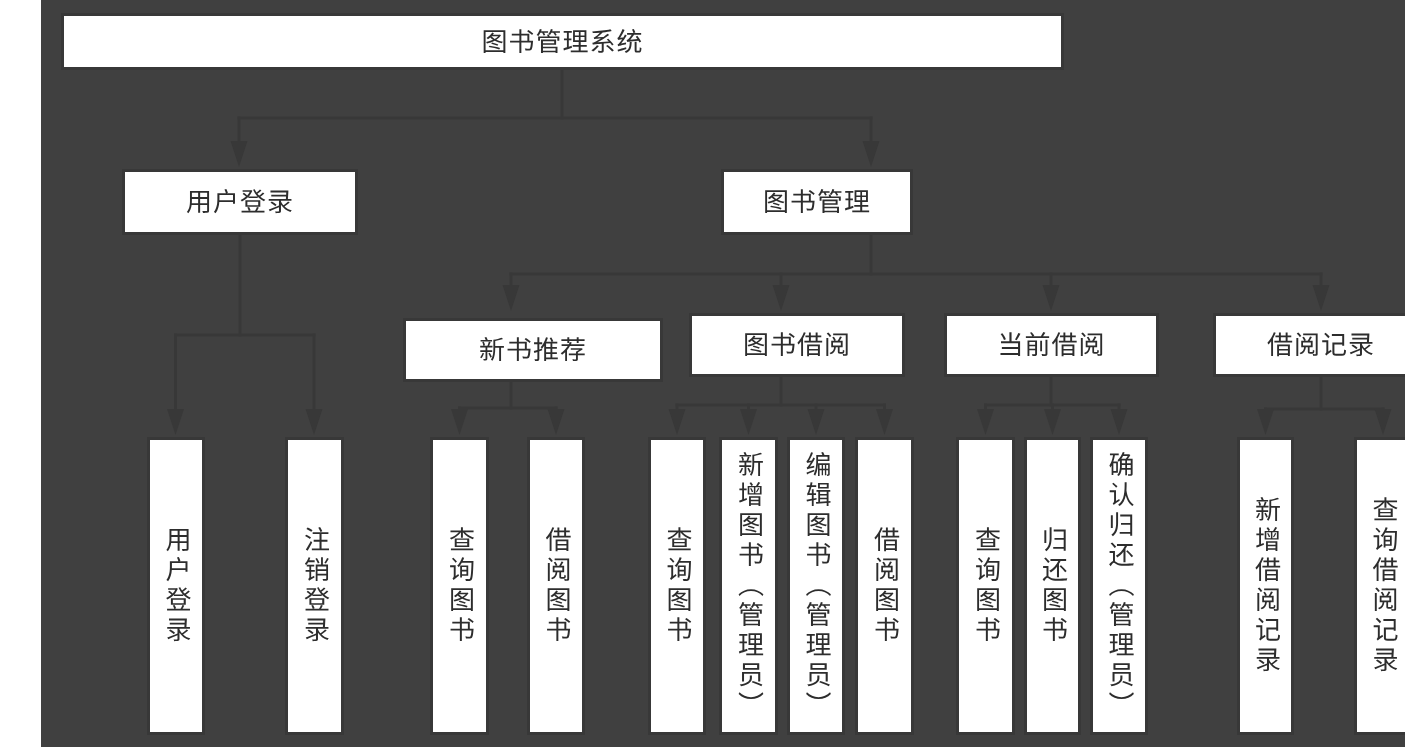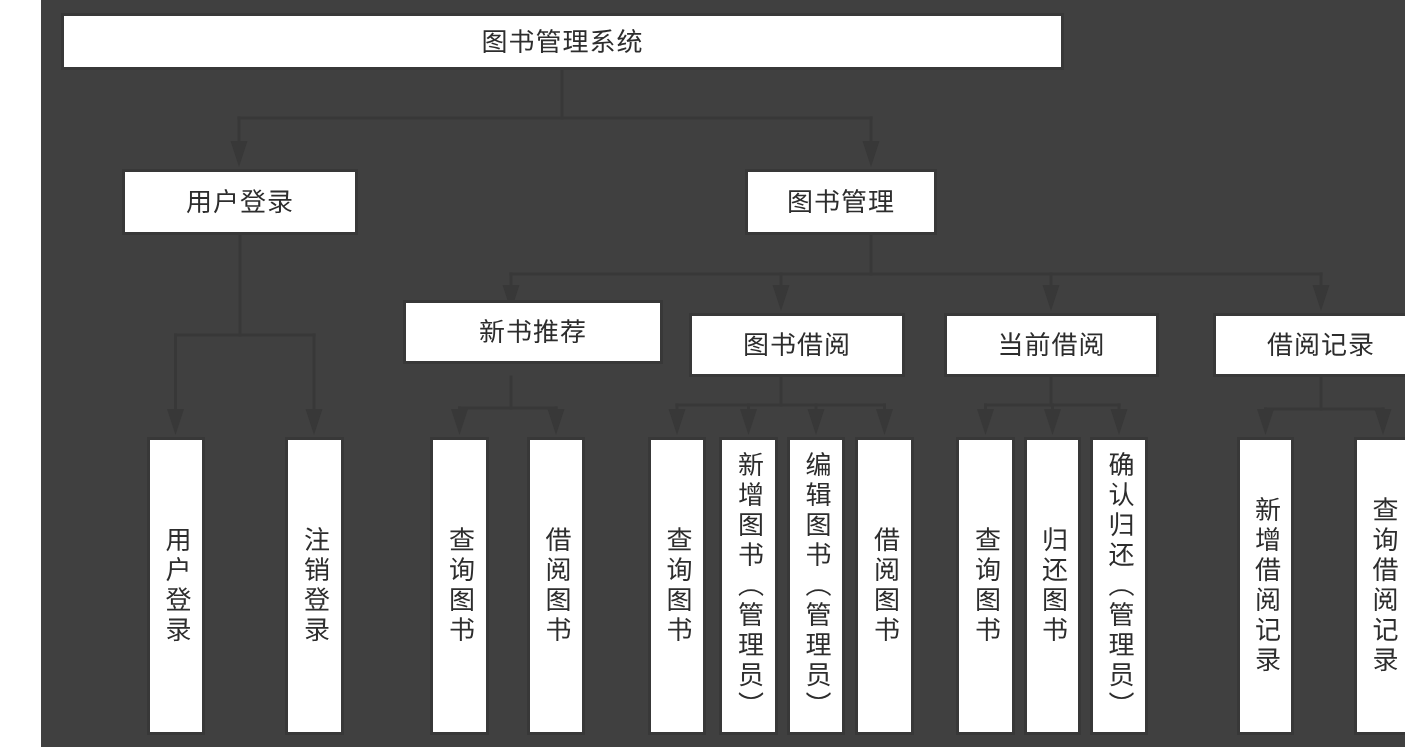--- a/index.html
+++ b/index.html
@@ -131,25 +131,25 @@
     </g>
   </svg>
 
   <div class="node h-node" style="left:20px; top:13px; width:1003px; height:57px;">
     <span>图书管理系统</span>
   </div>
 
   <div class="node h-node" style="left:81px; top:169px; width:236px; height:66px;">
     <span>用户登录</span>
   </div>
-  <div class="node h-node" style="left:704px; top:169px; width:192px; height:66px;">
+  <div class="node h-node" style="left:680px; top:169px; width:192px; height:66px;">
     <span>图书管理</span>
   </div>
 
-  <div class="node h-node" style="left:362px; top:300px; width:260px; height:64px;">
+  <div class="node h-node" style="left:362px; top:318px; width:260px; height:64px;">
     <span>新书推荐</span>
   </div>
   <div class="node h-node" style="left:648px; top:313px; width:216px; height:64px;">
     <span>图书借阅</span>
   </div>
   <div class="node h-node" style="left:903px; top:313px; width:215px; height:64px;">
     <span>当前借阅</span>
   </div>
   <div class="node h-node" style="left:1172px; top:313px; width:216px; height:64px;justify-content:center;">
     <span>借阅记录</span>

